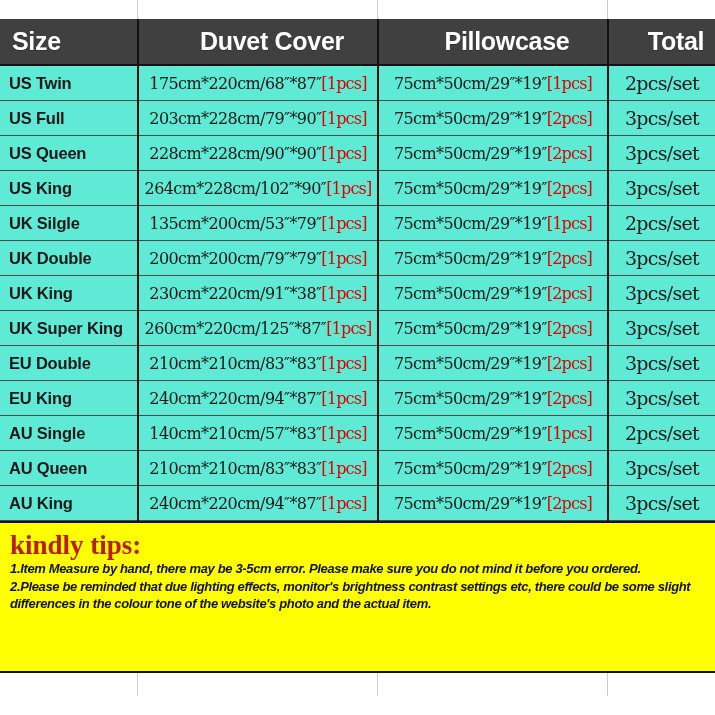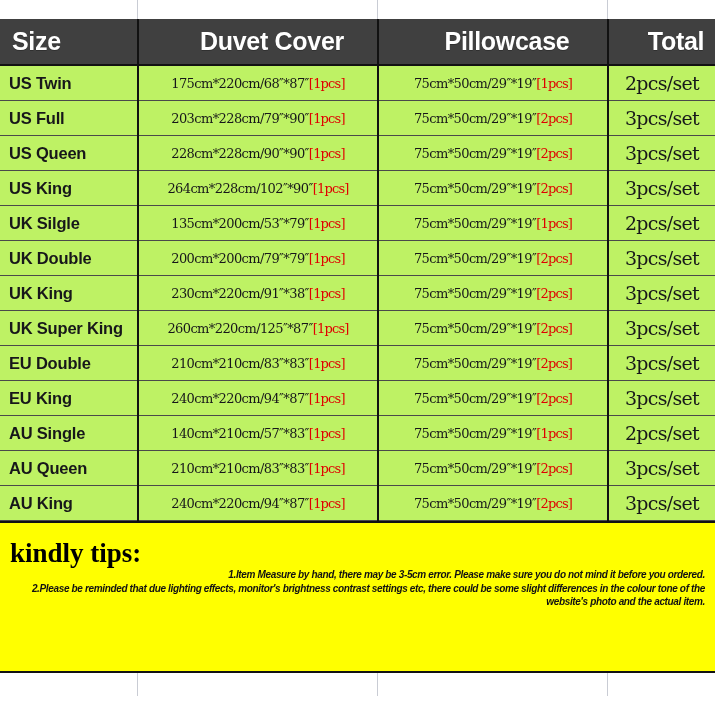--- a/index.html
+++ b/index.html
@@ -66,41 +66,41 @@
     border-left: none;
   }
   thead th.h-duvet, thead th.h-pillow, thead th.h-total {
     text-align: center;
     padding-left: 28px;
   }
   thead th.h-total { border-right: none; }
 
   
   tbody td {
-    background: #bef264;
+    background: #5eead4;
     height: 34px;
     border-right: 2px solid #121212;
     border-bottom: 1px solid #4a4a4a;
     padding: 0;
     vertical-align: middle;
   }
   tbody tr td:last-child { border-right: none; }
 
   td.size-cell {
     font-family: "Liberation Sans", sans-serif;
     font-weight: bold;
     font-size: 16.5px;
     color: #17171a;
     text-align: left;
     padding-left: 9px;
     letter-spacing: -0.2px;
   }
   td.dim-cell {
     font-family: "DejaVu Serif", serif;
-    font-size: 13px;
+    font-size: 16px;
     color: #17171a;
     text-align: center;
     letter-spacing: -0.6px;
     white-space: nowrap;
   }
   td.dim-cell .qty {
     color: #e00000;
     letter-spacing: -0.8px;
   }
   td.total-cell {
@@ -118,34 +118,33 @@
     background: #ffff00;
     border-top: 2px solid #121212;
     border-bottom: 2px solid #121212;
     padding: 4px 10px 8px 8px;
     height: 152px;
   }
   .tips-title {
     font-family: "Liberation Serif", serif;
     font-weight: bold;
     font-size: 27px;
-    color: #000000;
+    color: #b91c1c;
     line-height: 1.05;
-    margin: 12px 0 1px 2px;
+    margin: 4px 0 1px 2px;
   }
   .tips-line {
     font-family: "Liberation Sans", sans-serif;
     font-weight: bold;
     font-style: italic;
-    font-size: 10px;
+    font-size: 13px;
     color: #121212;
     line-height: 1.32;
     margin: 0 0 0 2px;
     letter-spacing: -0.35px;
-    text-align: right;
   }
 
   
   .bottom-strip {
     display: flex;
     width: 715px;
     height: 23px;
     background: #ffffff;
     box-sizing: border-box;
   }

